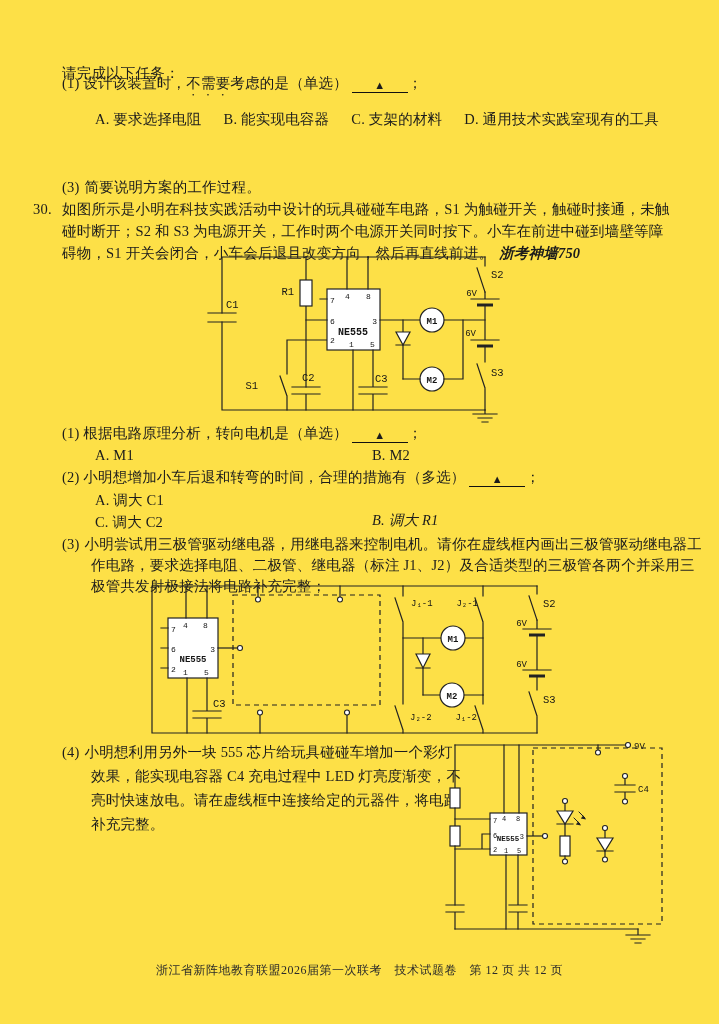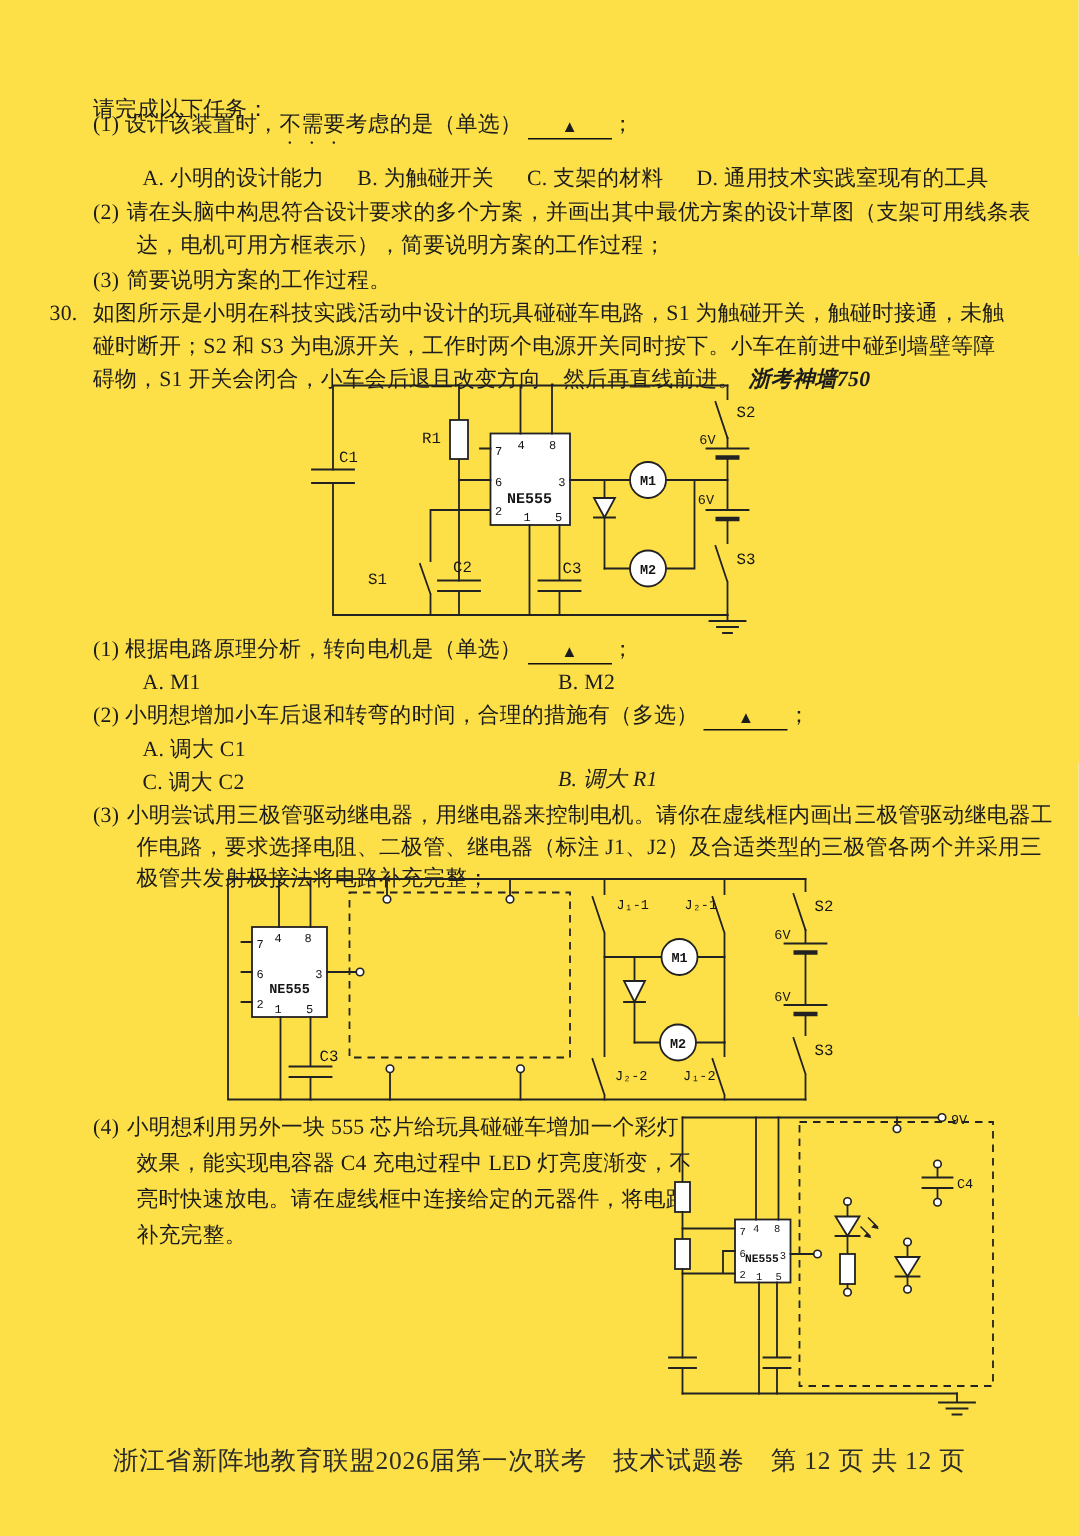--- a/index.html
+++ b/index.html
@@ -7,21 +7,21 @@
         font-family:"Liberation Serif","DejaVu Serif",serif;color:#1c1c1c;overflow:hidden;}
   .tblock{position:absolute;font-size:14.5px;line-height:22px;letter-spacing:.2px;}
   .hang{padding-left:29px;text-indent:-29px;}
   .no{margin-right:5px;}
   .blank{display:inline-block;min-width:50px;border-bottom:1.5px solid #111;text-align:center;
          font-size:11px;line-height:13px;vertical-align:-1px;padding:0 3px;}
   .em-dots{-webkit-text-emphasis:dot;-webkit-text-emphasis-position:under right;
            text-emphasis:dot;text-emphasis-position:under right;}
   .watermark{font-weight:700;font-style:italic;margin-left:6px;margin-top:45px;}
   .optrow{display:flex;gap:22px;}
-  .footer{position:absolute;left:0;top:962px;width:100%;text-align:center;font-size:17px;
+  .footer{position:absolute;left:0;top:962px;width:100%;text-align:center;font-size:12px;
           color:#2a2a2a;letter-spacing:.5px;}
   
   .ckt{position:absolute;}
   .ckt .w{stroke:#222;stroke-width:1.2;fill:none;stroke-linecap:square;}
   .ckt .thick{stroke:#222;stroke-width:3;fill:none;}
   .ckt .comp{fill:#fff;stroke:#222;stroke-width:1.2;}
   .ckt .dash{fill:none;stroke:#222;stroke-width:1.2;stroke-dasharray:5 4;}
   .ckt .term{fill:#fff;stroke:#222;stroke-width:1.1;}
   .ckt text{font-family:"Liberation Mono","DejaVu Sans Mono",monospace;font-size:10.5px;fill:#151515;}
   .ckt .pin{font-size:8px;}
@@ -38,29 +38,26 @@
 
   <div class="tblock" style="left:62px;top:62px;">请完成以下任务：</div>
 
   <div class="tblock" style="left:62px;top:72px;width:620px;">
     <span>(1)</span>
     <span>设计该装置时，</span><span class="em-dots">不需要</span><span>考虑的是（单选）</span>
     <span class="blank">▲</span><span>；</span>
   </div>
 
   <div class="tblock optrow" style="left:95px;top:108px;">
-    <span>A. 小明的设计能力</span>
-    <span>B. 为触碰开关</span>
+    <span>A. 要求选择电阻</span>
+    <span>B. 能实现电容器</span>
     <span>C. 支架的材料</span>
     <span>D. 通用技术实践室现有的工具</span>
   </div>
 
-  <div class="tblock hang" style="left:62px;top:131px;width:604px;">
-    <span class="no">(2)</span><span>请在头脑中构思符合设计要求的多个方案，并画出其中最优方案的设计草图（支架可用线条表达，电机可用方框表示），简要说明方案的工作过程；</span>
-  </div>
 
   <div class="tblock hang" style="left:62px;top:176px;width:604px;">
     <span class="no">(3)</span><span>简要说明方案的工作过程。</span>
   </div>
 
   <div class="tblock" style="left:33px;top:198px;">30.</div>
   <div class="tblock" style="left:62px;top:198px;width:608px;">
     <span>如图所示是小明在科技实践活动中设计的玩具碰碰车电路，S1 为触碰开关，触碰时接通，未触碰时断开；S2 和 S3 为电源开关，工作时两个电源开关同时按下。小车在前进中碰到墙壁等障碍物，S1 开关会闭合，小车会后退且改变方向，然后再直线前进。</span><span class="watermark">浙考神墙750</span>
   </div>
 

